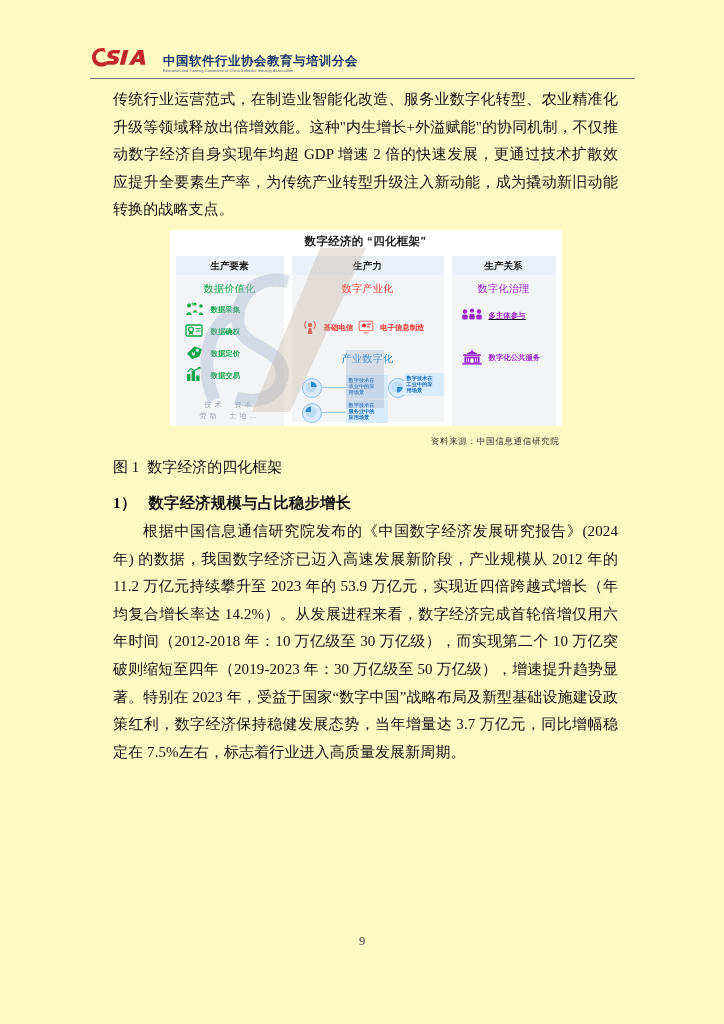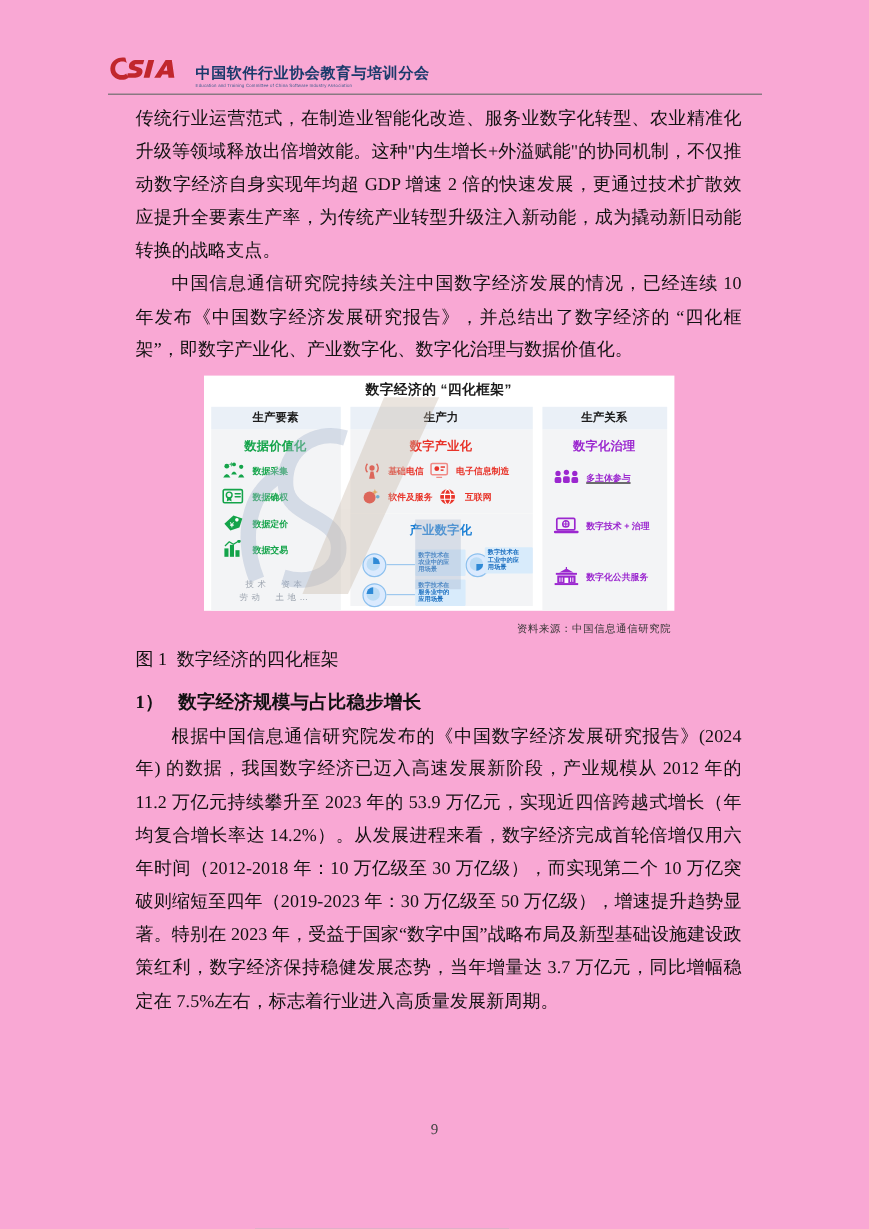--- a/index.html
+++ b/index.html
@@ -4,21 +4,21 @@
 <style>
   html, body {
     margin: 0;
     padding: 0;
     background: #b8b8b8;
   }
   .page {
     position: relative;
     width: 724px;
     height: 1024px;
-    background: #f9a8d4;
+    background: #fef9c3;
     overflow: hidden;
     font-family: "Liberation Serif", "DejaVu Serif", serif;
     color: #111;
   }
 
   
   .header {
     position: absolute;
     left: 90px;
     top: 42px;
@@ -140,21 +140,21 @@
     font-weight: bold;
     color: #1b1b1b;
   }
   .col-body {
     background: #f3f4f6;
     position: relative;
   }
   .blk-title {
     text-align: center;
     font-size: 10.2px;
-    font-weight: bold;
+    font-weight: normal;
     padding-top: 7px;
     padding-bottom: 3px;
     letter-spacing: 0.2px;
   }
   .green  { color: #14a44a; }
   .red    { color: #e8342a; }
   .blue   { color: #1b7fd4; }
   .purple { color: #9b27cf; }
 
   .col-left  { left: 6px;   width: 108px; }
@@ -180,21 +180,21 @@
   }
   .item .ic { flex: 0 0 auto; display: block; }
   .item .lbl { line-height: 1.1; }
 
   .row-items {
     display: flex;
     align-items: center;
     justify-content: flex-start;
     gap: 5px;
     padding-left: 10px;
-    margin-top: 0;
+    margin-top: 18px;
   }
   .row-items .item { padding-left: 0; }
 
   .factors {
     position: absolute;
     left: 0; right: 0; bottom: 5px;
     text-align: center;
     font-size: 7px;
     color: #9aa2ad;
     line-height: 11px;
@@ -281,21 +281,20 @@
       <span class="logo-cn">中国软件行业协会教育与培训分会</span>
     </div>
     <div class="logo-en">Education and Training Committee of China Software Industry Association</div>
   </div>
   <div class="header-rule"></div>
 
   <div class="content">
 
     <p class="body">传统行业运营范式，在制造业智能化改造、服务业数字化转型、农业精准化升级等领域释放出倍增效能。这种"内生增长+外溢赋能"的协同机制，不仅推动数字经济自身实现年均超 GDP 增速 2 倍的快速发展，更通过技术扩散效应提升全要素生产率，为传统产业转型升级注入新动能，成为撬动新旧动能转换的战略支点。</p>
 
-    <p class="body indent">中国信息通信研究院持续关注中国数字经济发展的情况，已经连续 10 年发布《中国数字经济发展研究报告》，并总结出了数字经济的 “四化框架”，即数字产业化、产业数字化、数字化治理与数据价值化。</p>
 
     <div class="figure-wrap">
       <div class="figure">
 
         <div class="fig-title">数字经济的 “四化框架”</div>
 
         <div class="col col-left">
           <div class="col-head">生产要素</div>
           <div class="col-body">
             <div class="blk-title green">数据价值化</div>
@@ -473,31 +472,20 @@
                     <circle cx="11" cy="3.6" r="2.2"></circle>
                       <rect x="8.2" y="6.8" width="5.6" height="5.8" rx="1.6"></rect>
                     <circle cx="18" cy="4.5" r="2.2"></circle>
                       <rect x="15.2" y="7.6" width="5.6" height="5" rx="1.6"></rect>
                   </g>
                 </svg>
               </span>
               <span class="lbl purple">多主体参与</span>
             </div>
 
-            <div class="item" style="padding-top:20px;">
-              <span class="ic">
-                <svg width="22" height="16" viewBox="0 0 22 16">
-                  <rect x="3" y="2" width="15" height="9.6" rx="1" fill="none" stroke="#9b27cf" stroke-width="1.4"></rect>
-                  <circle cx="10.5" cy="6.6" r="2.6" fill="none" stroke="#9b27cf" stroke-width="1.2"></circle>
-                  <path d="M8 6.6h5M10.5 4v5.2" stroke="#9b27cf" stroke-width="0.9"></path>
-                  <rect x="0.6" y="12.2" width="20.6" height="2.2" rx="1" fill="#9b27cf"></rect>
-                </svg>
-              </span>
-              <span class="lbl purple">数字技术 + 治理</span>
-            </div>
 
             <div class="item" style="padding-top:22px;">
               <span class="ic">
                 <svg width="22" height="16" viewBox="0 0 22 16">
                   <g fill="#9b27cf">
                     <path d="M11 0.6 L11 2.4" stroke="#9b27cf" stroke-width="1"></path>
                     <path d="M5 5 L11 1.8 L17 5 z"></path>
                     <rect x="2.2" y="5.4" width="17.6" height="1.6"></rect>
                     <rect x="3.4" y="7.6" width="15.2" height="6.2"></rect>
                     <rect x="9.4" y="9.4" width="3.2" height="4.4" fill="#ffffff"></rect>

